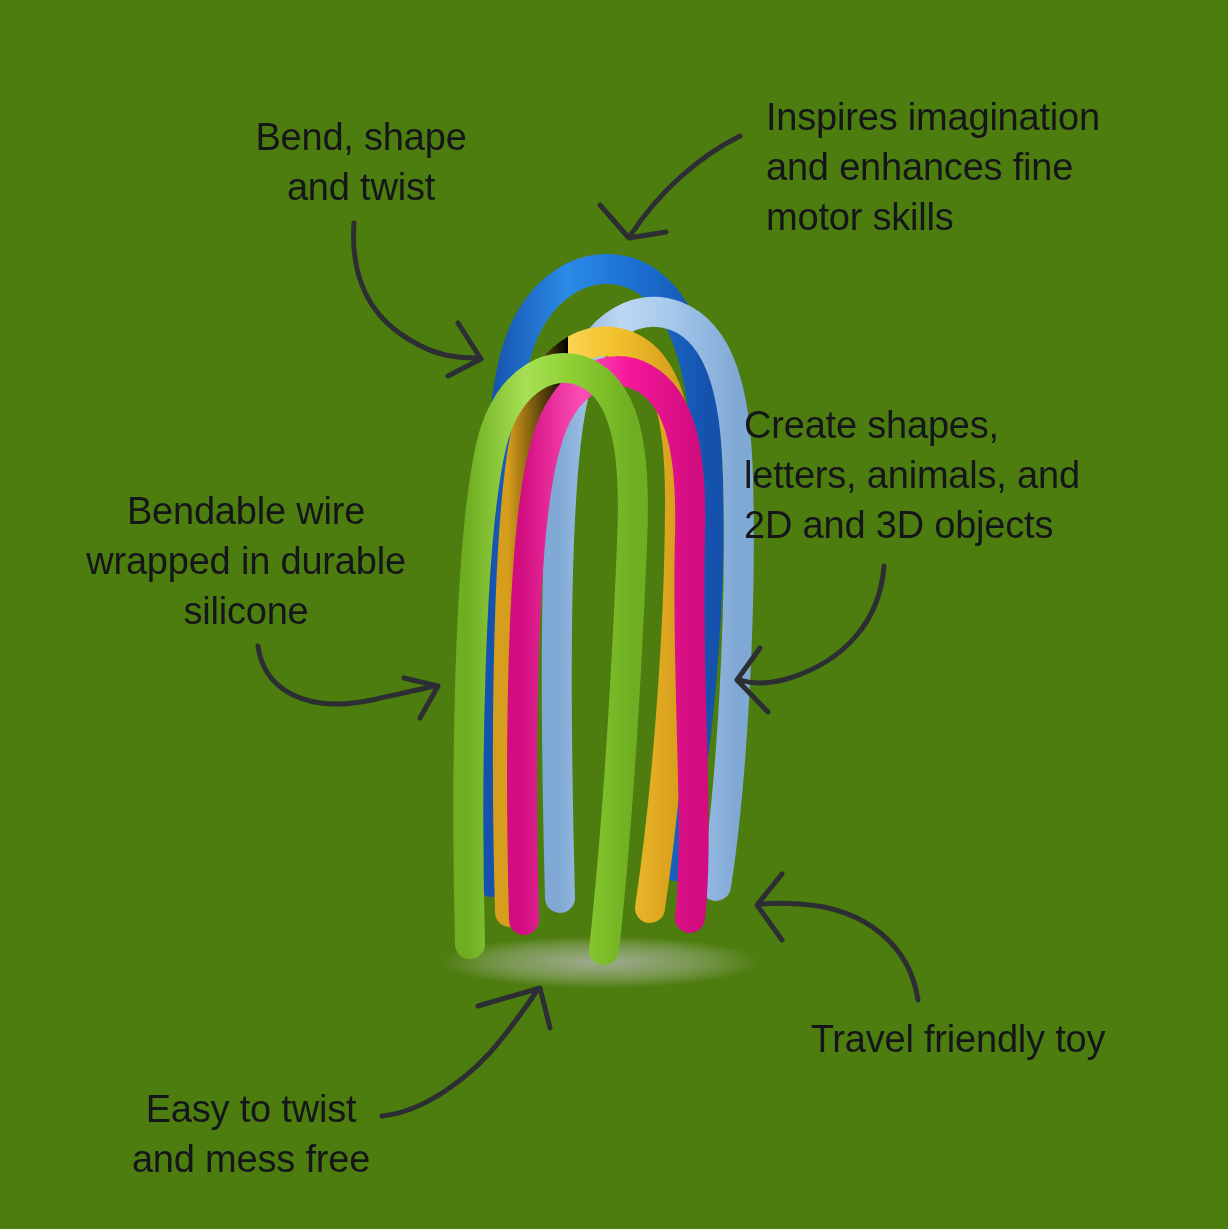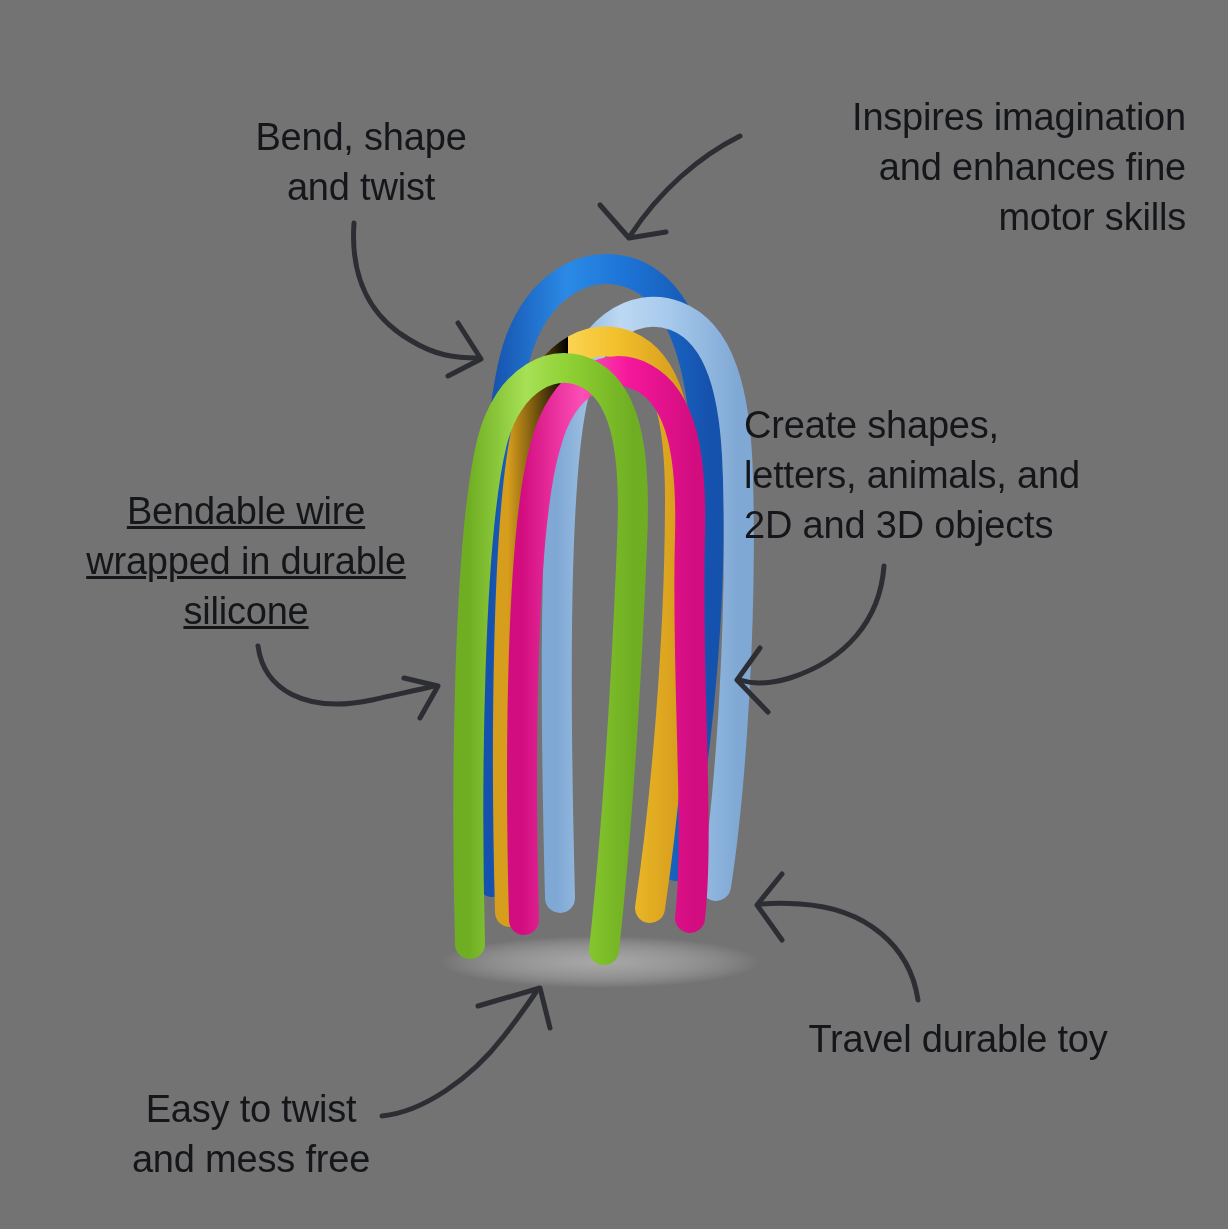--- a/index.html
+++ b/index.html
@@ -22,39 +22,39 @@
   .callout {
     position: absolute;
     color: #15161a;
     font-size: 38px;
     line-height: 1.32;
     font-weight: 400;
     letter-spacing: -0.2px;
     white-space: pre-line;
   }
   .c-bend        { left: 196px;  top: 112px;  width: 330px; text-align: center; }
-  .c-inspires    { left: 766px;  top: 92px;   width: 420px; text-align: right; }
+  .c-inspires    { left: 766px;  top: 92px;   width: 420px; text-align: left; }
   .c-create      { left: 744px;  top: 400px;  width: 406px; text-align: left; }
-  .c-bendable    { left: 44px;   top: 486px;  width: 404px; text-align: center; text-decoration: underline; }
+  .c-bendable    { left: 44px;   top: 486px;  width: 404px; text-align: center; }
   .c-travel      { left: 778px;  top: 1014px; width: 360px; text-align: center; }
   .c-easy        { left: 96px;   top: 1084px; width: 310px; text-align: center; }
 
   #product, #arrows {
     position: absolute;
     left: 0;
     top: 0;
     width: 1228px;
     height: 1229px;
   }
   #arrows { pointer-events: none; }
 </style>
 </head>
 <body style="background: rgb(227, 227, 227);">
 
-<div id="stage" style="background: #737373;">
+<div id="stage" style="background: #4d7c0f;">
 
   <svg id="product" viewBox="0 0 1228 1229" xmlns="http://www.w3.org/2000/svg" aria-hidden="true">
     <defs>
 
       <linearGradient id="gBlue" x1="0" y1="0" x2="1" y2="0">
         <stop offset="0%" stop-color="#1552ad"></stop>
         <stop offset="35%" stop-color="#2b8ae6"></stop>
         <stop offset="62%" stop-color="#1d74d6"></stop>
         <stop offset="100%" stop-color="#1552ad"></stop>
       </linearGradient>
@@ -162,18 +162,18 @@
 motor skills</div>
 
   <div class="callout c-create" style="color: rgb(21, 22, 26);">Create shapes,
 letters, animals, and
 2D and 3D objects</div>
 
   <div class="callout c-bendable" style="color: rgb(21, 22, 26);">Bendable wire
 wrapped in durable
 silicone</div>
 
-  <div class="callout c-travel" style="color: rgb(21, 22, 26);">Travel durable toy</div>
+  <div class="callout c-travel" style="color: rgb(21, 22, 26);">Travel friendly toy</div>
 
   <div class="callout c-easy" style="color: rgb(21, 22, 26);">Easy to twist
 and mess free</div>
 
 </div>
 
 </body></html>

